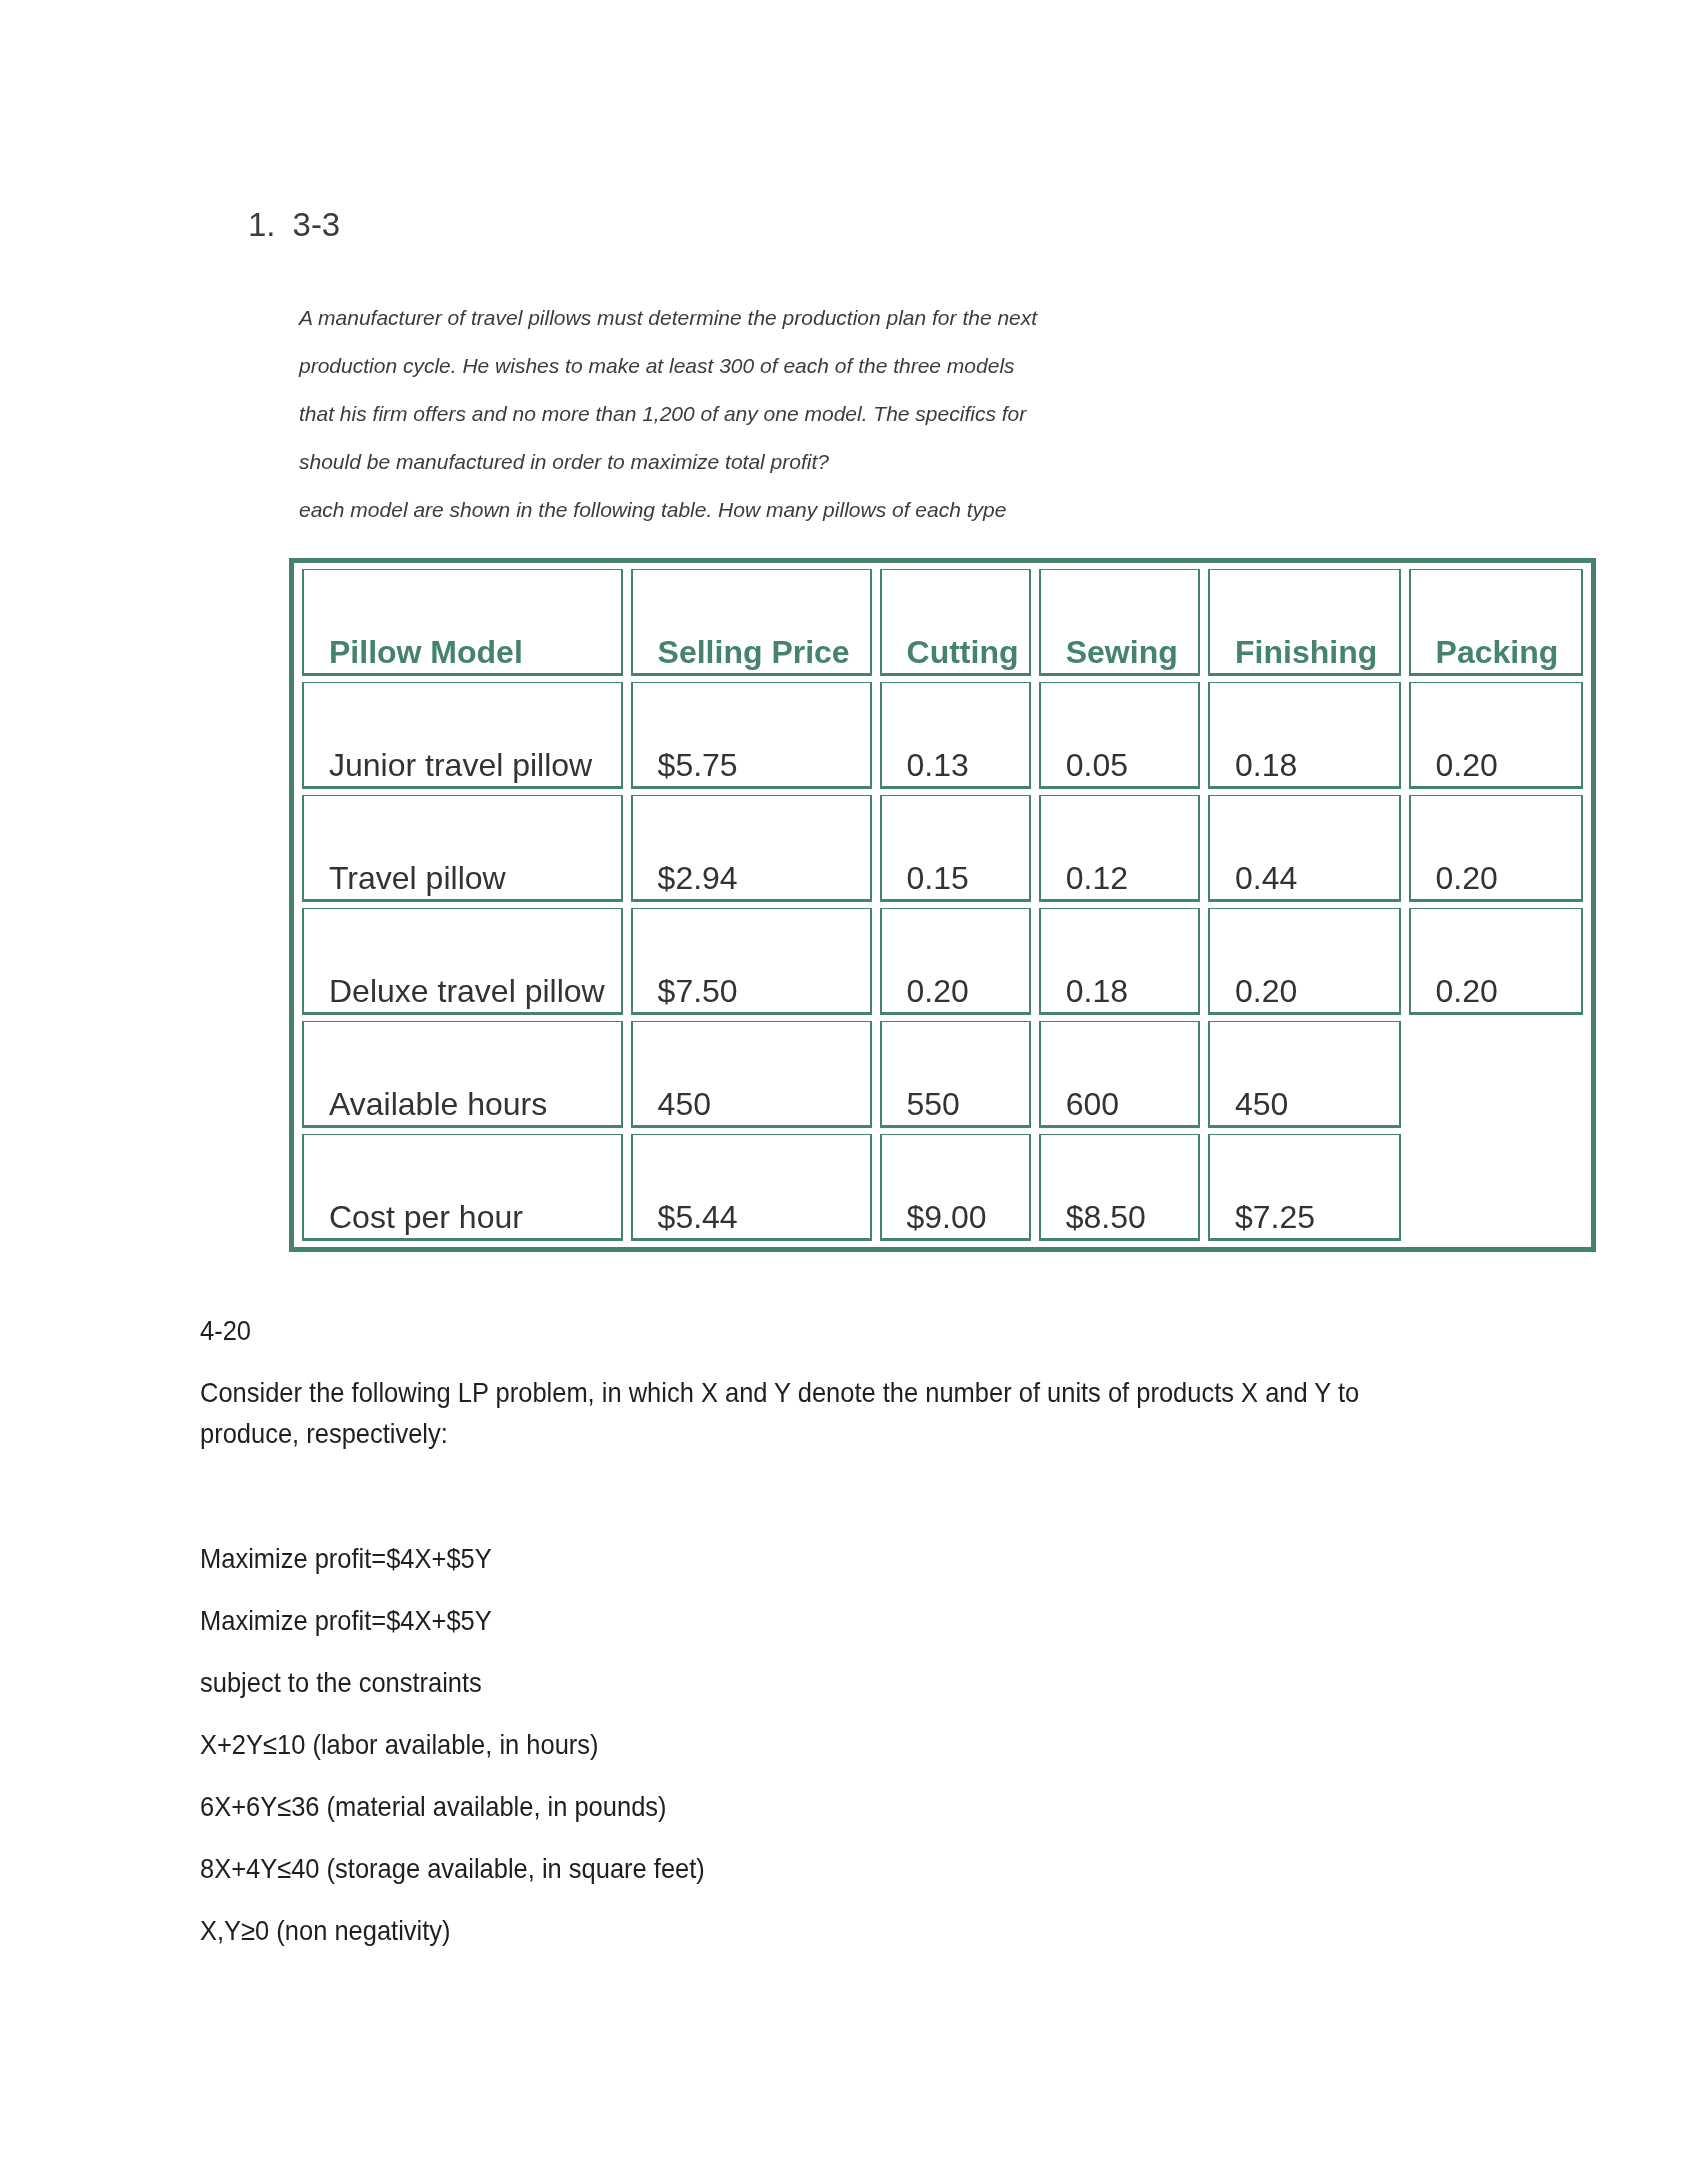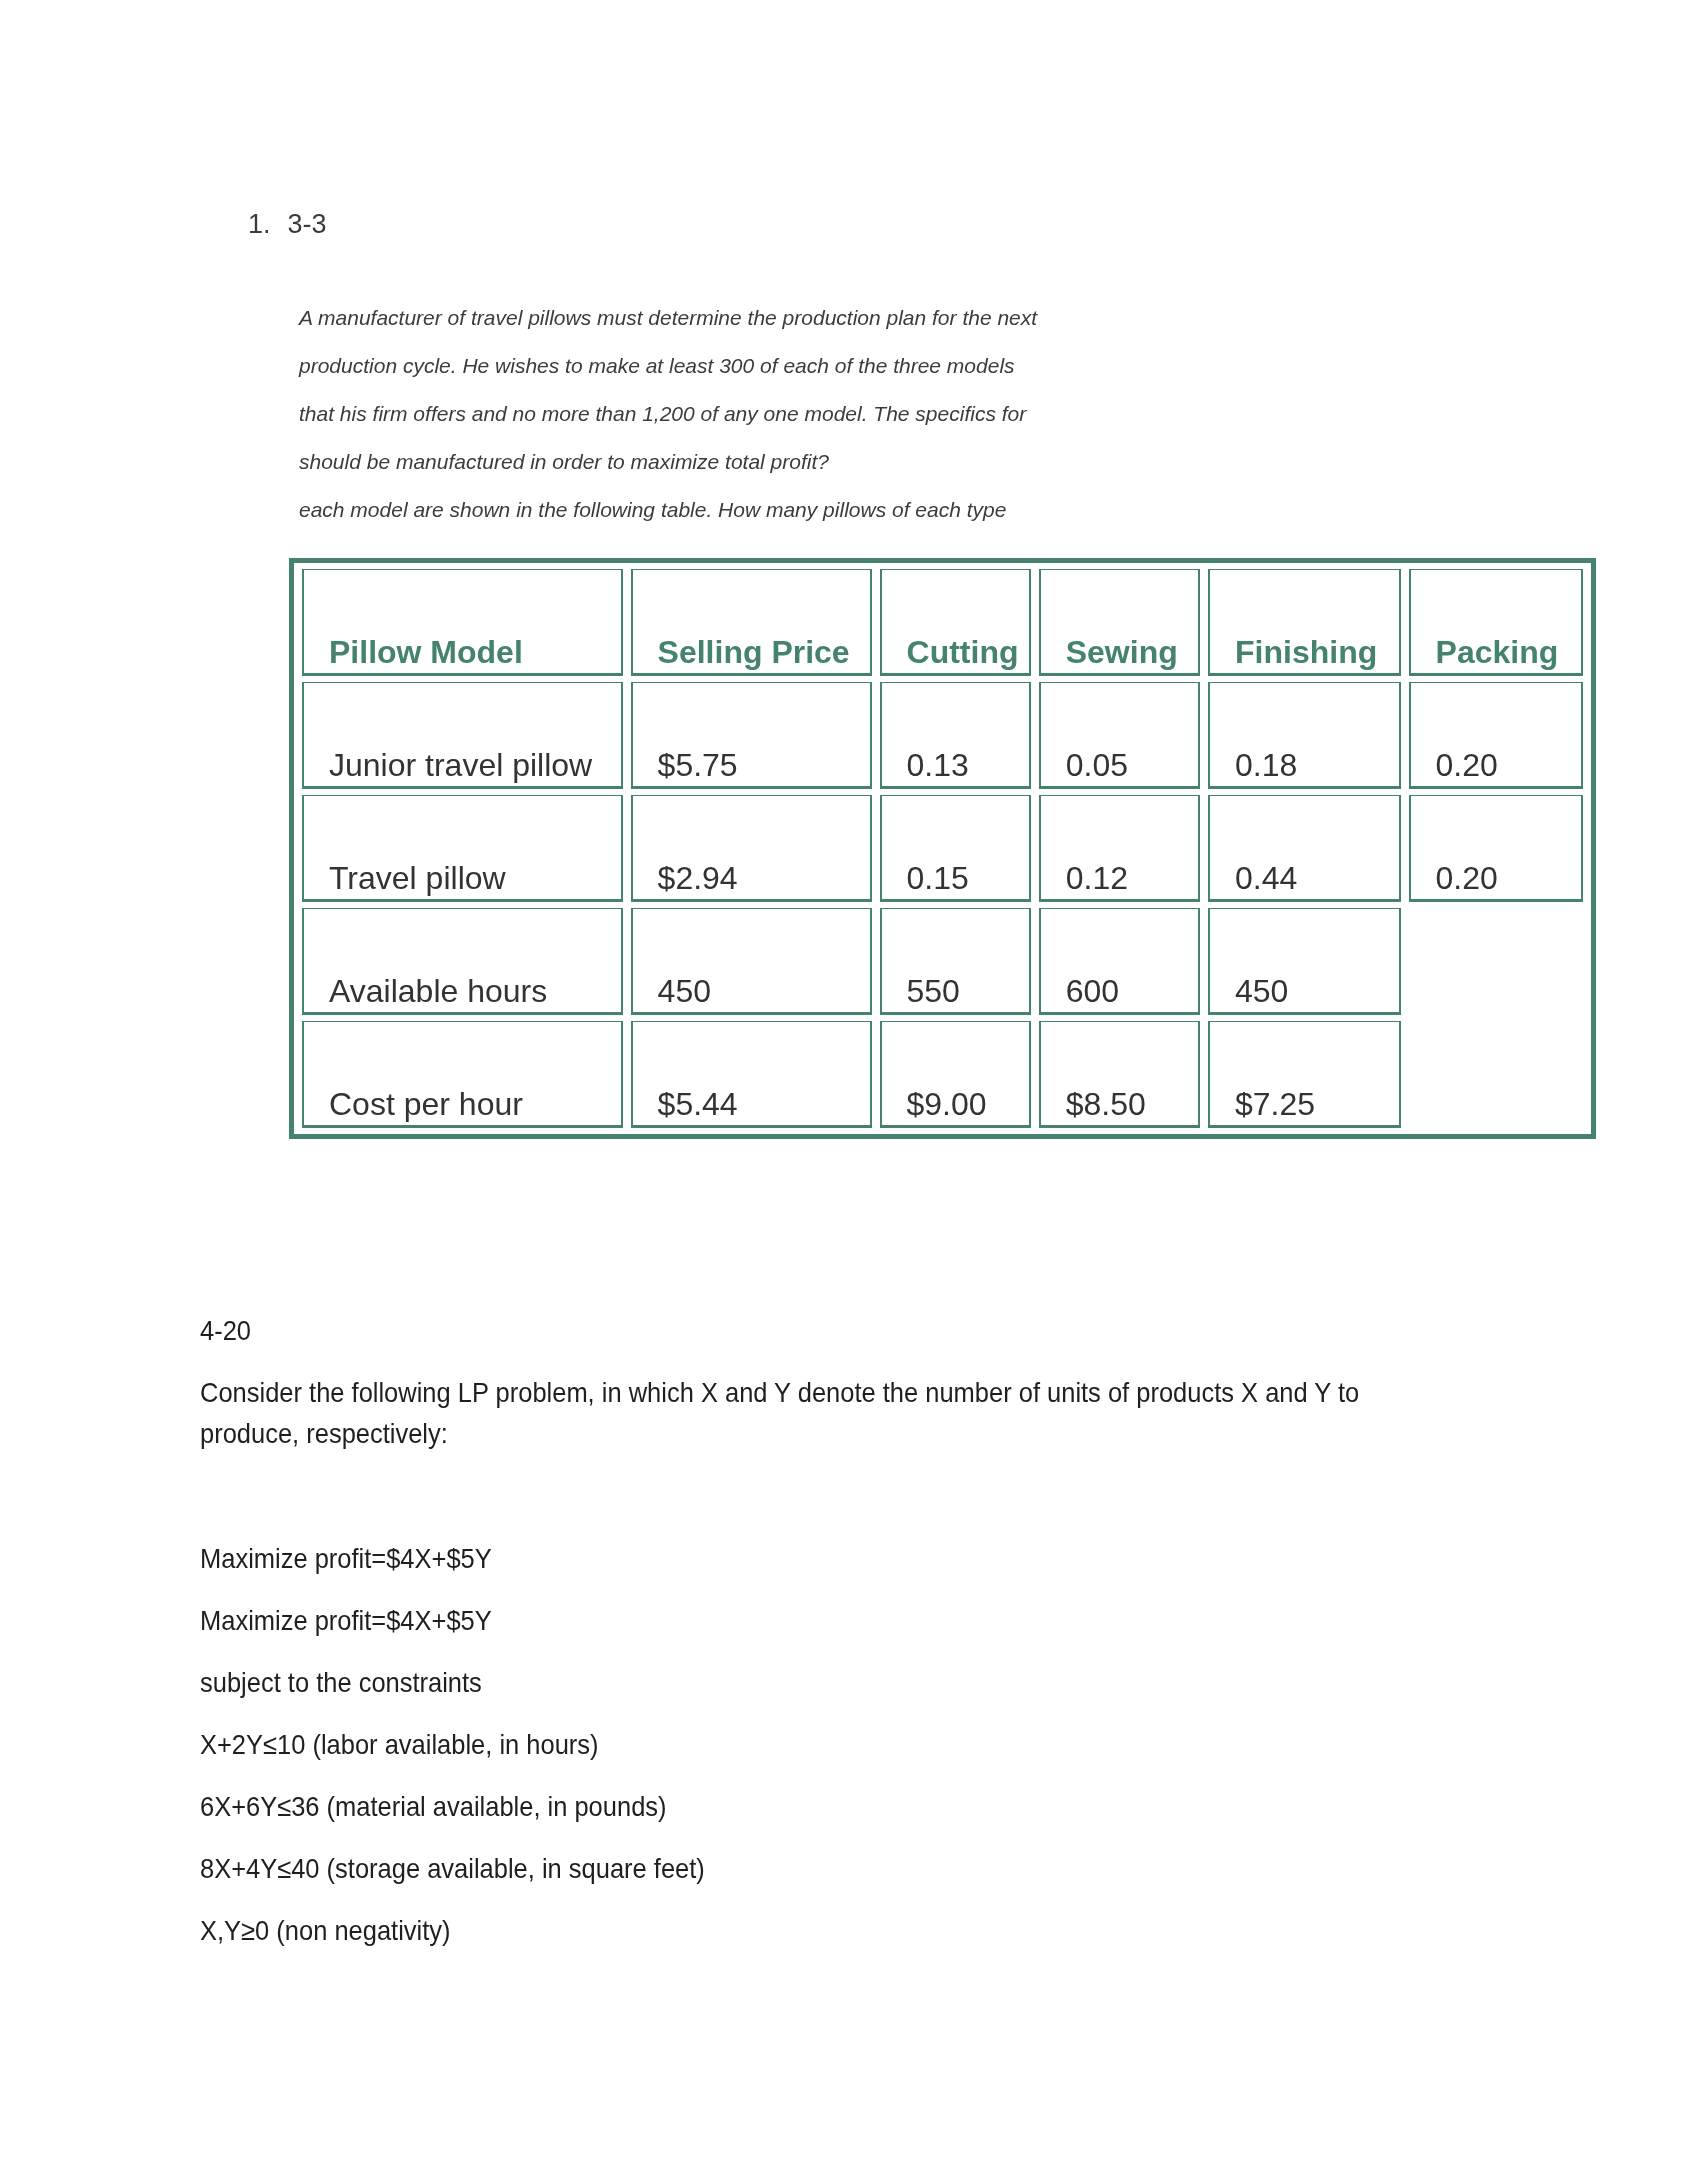--- a/index.html
+++ b/index.html
@@ -10,21 +10,21 @@
     background: #ffffff;
     font-family: "Liberation Sans", sans-serif;
     overflow: hidden;
   }
 
   
   .item33 {
     position: absolute;
     left: 248px;
     top: 208px;
-    font-size: 27px;
+    font-size: 33px;
     line-height: 33px;
     color: #3c3c3c;
     white-space: nowrap;
   }
   .item33 .itemlabel { margin-left: 17px; }
 
   
   .intro {
     position: absolute;
     left: 299px;
@@ -158,20 +158,28 @@
     </tr>
     <tr>
       <td>Travel pillow</td>
       <td>$2.94</td>
       <td>0.15</td>
       <td>0.12</td>
       <td>0.44</td>
       <td>0.20</td>
     </tr>
     <tr>
+      <td>Deluxe travel pillow</td>
+      <td>$7.50</td>
+      <td>0.20</td>
+      <td>0.18</td>
+      <td>0.20</td>
+      <td>0.20</td>
+    </tr>
+    <tr>
       <td>Available hours</td>
       <td>450</td>
       <td>550</td>
       <td>600</td>
       <td>450</td>
       <td class="nocell"></td>
     </tr>
     <tr>
       <td>Cost per hour</td>
       <td>$5.44</td>

